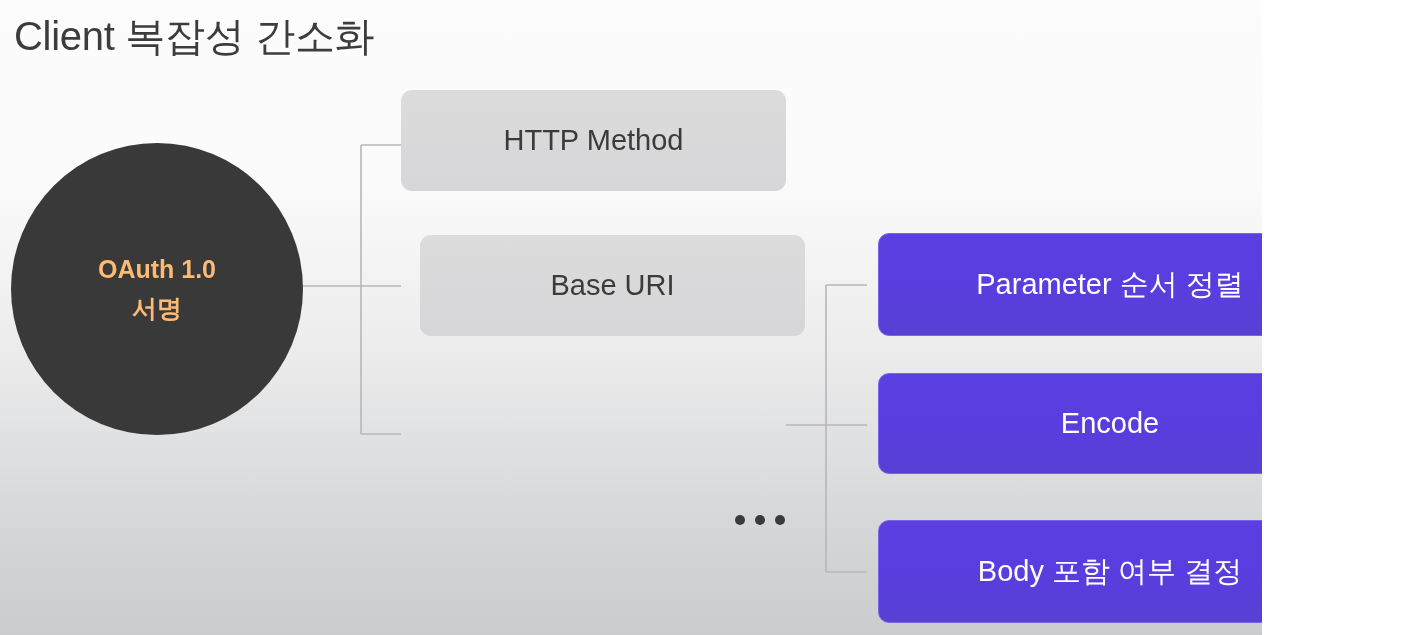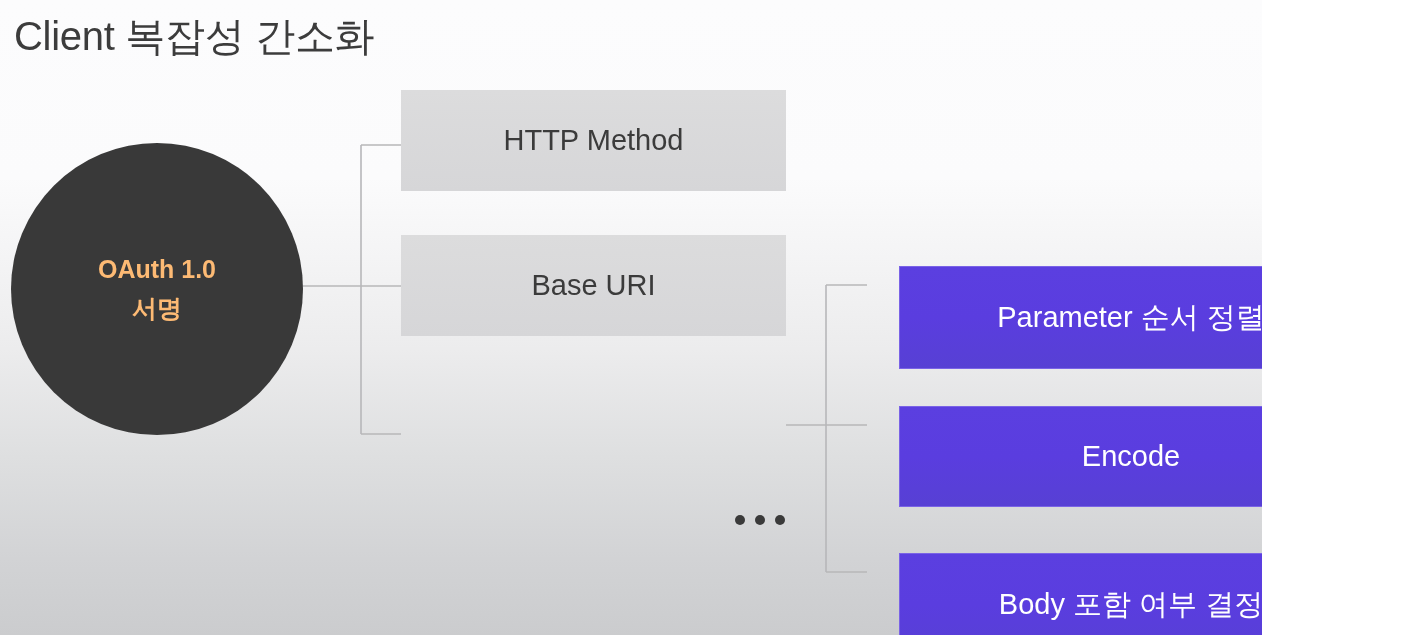--- a/index.html
+++ b/index.html
@@ -55,41 +55,41 @@
   #root-node .ln { display: block; }
 
   
   .node-box {
     position: absolute;
     display: flex;
     align-items: center;
     justify-content: center;
     text-align: center;
     box-sizing: border-box;
+    border-radius: 11px;
   }
 
   .gray-box {
     background: linear-gradient(to bottom, #dcdcdd 0%, #d6d6d8 100%);
     color: #3b3b3b;
     font-size: 29px;
     width: 385px;
     left: 401px;
   }
   .gray-box.b1 { top: 90px;  height: 101px; }
-  .gray-box.b2 { top: 235px; height: 101px; }
+  .gray-box.b2 { top: 235px; height: 101px; margin-left: 19px; }
   .gray-box.b3 { top: 375px; height: 101px; }
 
   .purple-box {
     background: linear-gradient(to bottom, #5b3fe0 0%, #5a3ddf 50%, #5740d4 100%);
     border: 1px solid #7a63e6;
     color: #ffffff;
     font-size: 29px;
     width: 464px;
-    left: 899px;
-    margin-top: 33px;
+    left: 878px;
   }
   .purple-box.p1 { top: 233px; height: 103px; }
   .purple-box.p2 { top: 373px; height: 101px; }
   .purple-box.p3 { top: 520px; height: 103px; }
 
   
   #connectors {
     position: absolute;
     left: 0;
     top: 0;

